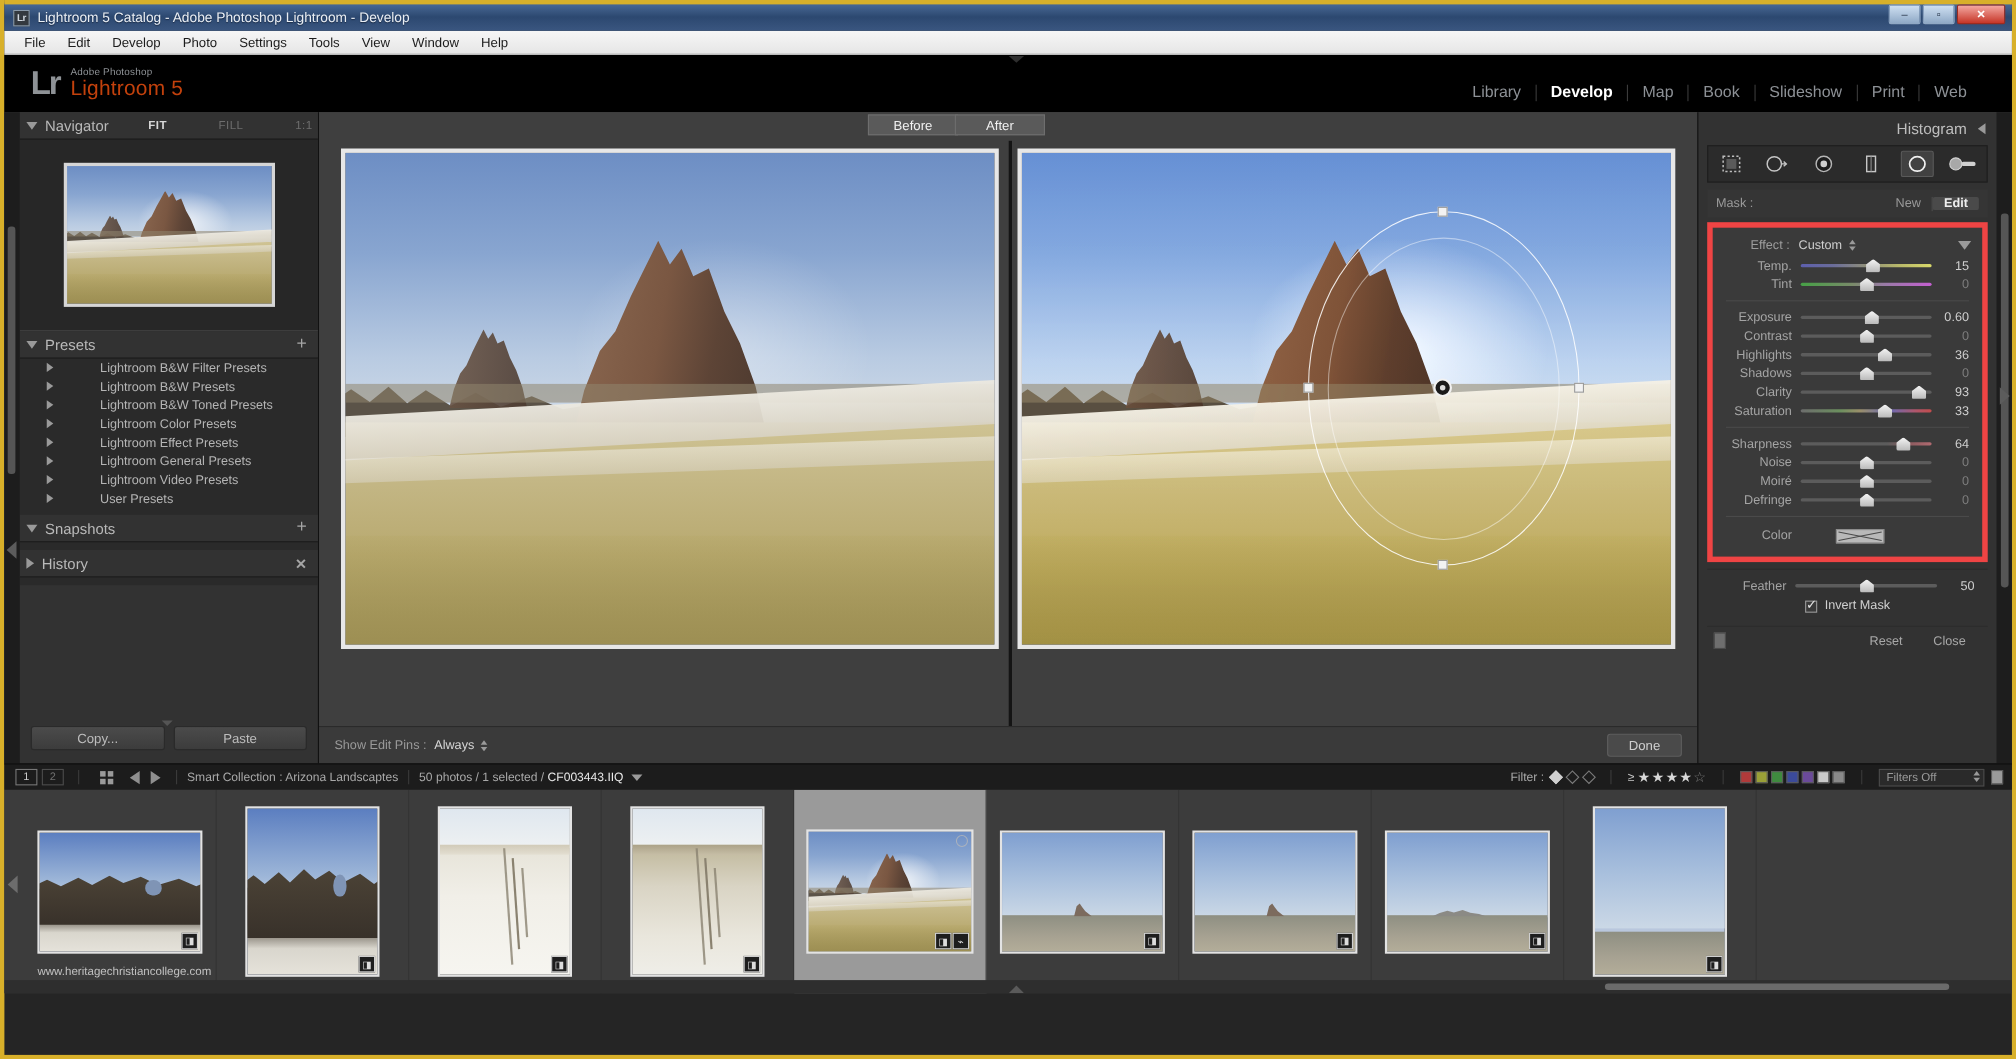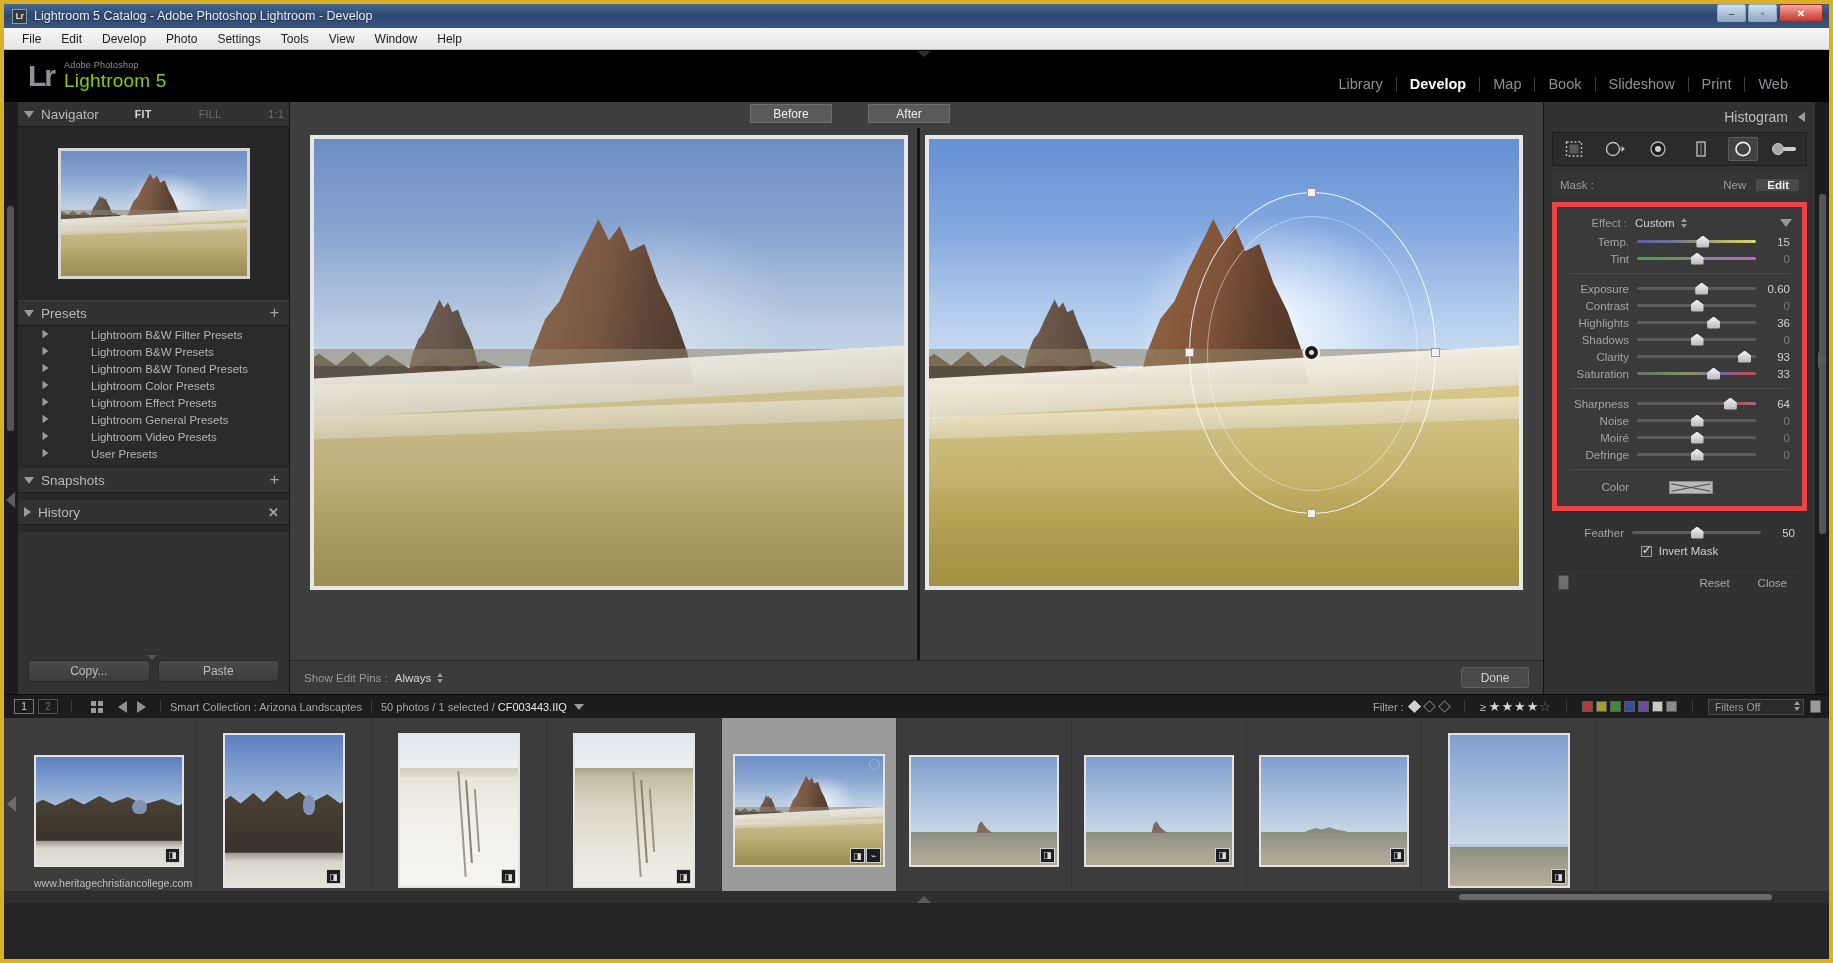--- a/index.html
+++ b/index.html
@@ -30,21 +30,21 @@
   #menubar { height:22px; background:linear-gradient(180deg,#f6f6f6,#e6e6e6);
     border-bottom:1px solid #bbb; display:flex; align-items:center; padding-left:8px; }
   #menubar .mi { font-size:12px; color:#1c1c1c; padding:2px 10px; }
 
   
   #lrtop { position:relative; height:52px; background:#000; display:flex; align-items:center; }
   #identity { display:flex; align-items:flex-end; margin-left:24px; }
   #identity .lr-mark { font-size:30px; color:#8e9296; font-weight:bold; letter-spacing:-2px;
      line-height:1; margin-right:10px; font-family:"Liberation Sans",sans-serif;}
   #identity .id-txt .id-small { font-size:9px; color:#8e9296; line-height:1.1; letter-spacing:.2px;}
-  #identity .id-txt .id-big { font-size:19px; color:#84cc16; line-height:1.05; letter-spacing:.2px;}
+  #identity .id-txt .id-big { font-size:19px; color:#c2410c; line-height:1.05; letter-spacing:.2px;}
   #modules { position:absolute; right:28px; bottom:10px; display:flex; align-items:center; }
   #modules .mod { font-size:14.5px; color:#8d9196; padding:0 13px; }
   #modules .mod.active { color:#fff; font-weight:bold; }
   #modules .sep { width:1px; height:15px; background:#3b3b3b; }
   #topArrow { position:absolute; left:50%; top:1px; width:0;height:0;
     border-left:7px solid transparent;border-right:7px solid transparent;
     border-top:6px solid #2e2e2e; }
 
   
   #main { position:relative; height:var(--mainh); display:flex; height:592px; background:#404040;}
@@ -85,21 +85,21 @@
     border:1px solid #2a2a2a;border-radius:3px;color:#bdbdbd;font-size:12px;
     display:flex;align-items:center;justify-content:center;}
   #cpRow .nub{position:absolute;left:50%;top:4px;width:0;height:0;
     border-left:5px solid transparent;border-right:5px solid transparent;border-top:5px solid #555;}
 
   
   #center{flex:1;background:#3f3f3f;display:flex;flex-direction:column;position:relative;}
   #ba-tabs{height:26px;display:flex;align-items:flex-start;justify-content:center;position:relative;}
   .ba-tab{position:absolute;top:2px;width:82px;height:19px;background:#5a5a5a;border:1px solid #6e6e6e;
     color:#f0f0f0;font-size:12px;display:flex;align-items:center;justify-content:center;}
-  #ba-before{left:460px;} #ba-after{left:578px;}
+  #ba-before{left:499px;} #ba-after{left:578px;}
   #canvas{flex:1;display:flex;align-items:flex-start;justify-content:center;gap:0;position:relative;}
   #splitline{position:absolute;left:50%;top:0;bottom:0;width:3px;background:#141414;}
   .photoWrap{width:615px;height:468px;display:flex;align-items:center;justify-content:center;}
   .photo{width:598px;height:455px;border:4px solid #e7e7e7;position:relative;overflow:hidden;}
 
   #toolbar{height:34px;background:#3a3a3a;border-top:1px solid #2a2a2a;display:flex;
     align-items:center;padding:0 14px;position:relative;}
   #toolbar .tlabel{font-size:11.5px;color:#9a9a9a;}
   #toolbar .tval{font-size:11.5px;color:#d6d6d6;margin-left:7px;}
   .spin{display:inline-flex;flex-direction:column;gap:2px;margin-left:6px;vertical-align:middle;}

